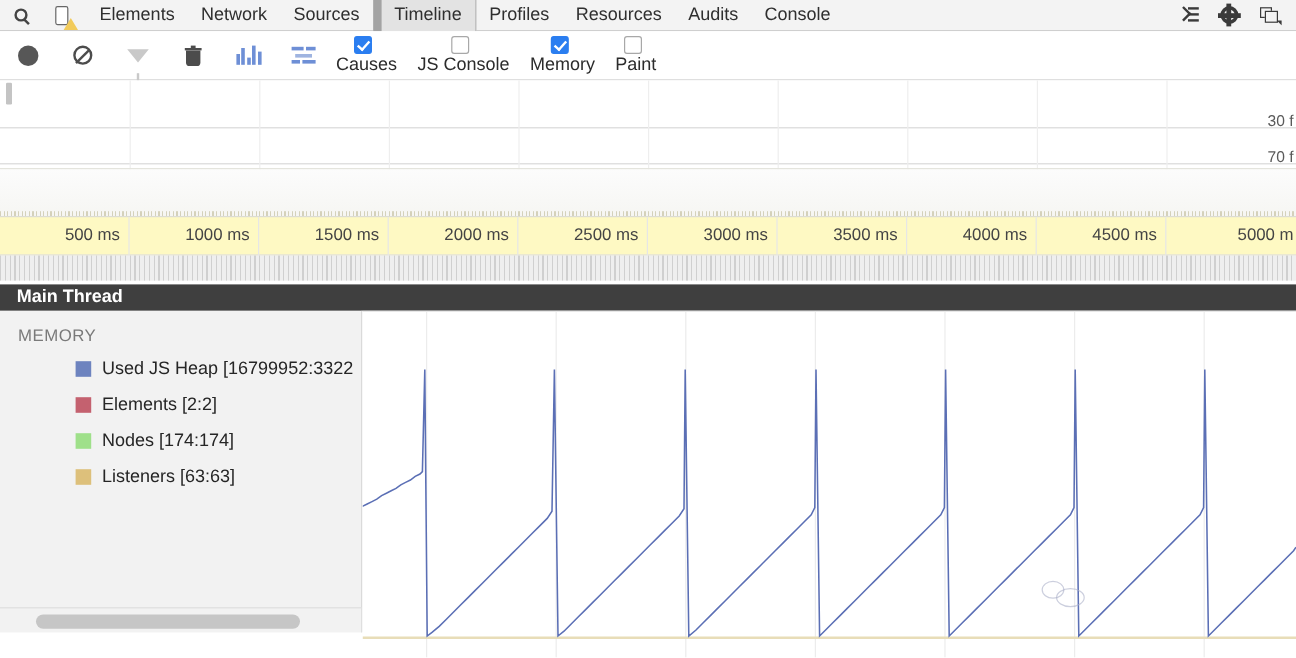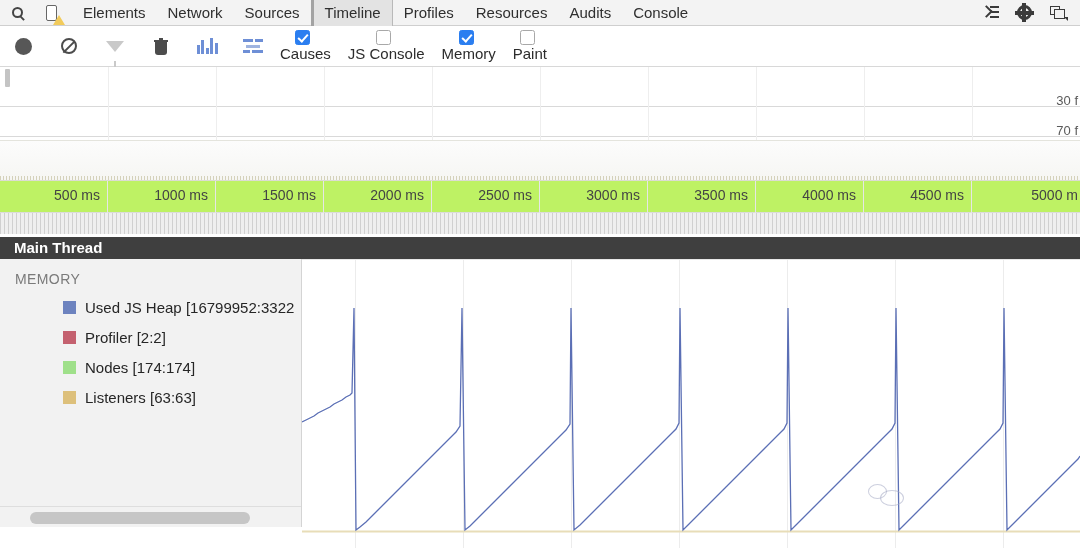--- a/index.html
+++ b/index.html
@@ -42,21 +42,21 @@
     border-left: 6px solid transparent; border-right: 6px solid transparent;
     border-bottom: 10px solid #f2cb5b;
   }
   .tabs { display: flex; align-items: center; height: 40px; margin-left: 4px; }
   .tab {
     font-size: 15px; color: #2f2f2f; padding: 0 11px;
     height: 26px; line-height: 26px; white-space: nowrap;
   }
   .tab.active {
     background: #e3e3e3;
-    border-left: 3px solid #a3a3a3; border-right: 1px solid #b9b9b9;
+    border-left: 7px solid #a3a3a3; border-right: 1px solid #b9b9b9;
   }
   .tb-right { margin-left: auto; display: flex; align-items: center; padding-right: 5px; }
   .ricon { width: 34px; height: 26px; display:flex; align-items:center; justify-content:center; }
   .menu-glyph { position: relative; width: 17px; height: 13px; }
   .menu-glyph span {
     position: absolute; right: 0; height: 2px; background: #3a3a3a;
   }
   .menu-glyph span:nth-child(1) { top: 0;   width: 9px; }
   .menu-glyph span:nth-child(2) { top: 5px; width: 9px; }
   .menu-glyph span:nth-child(3) { top: 10px; width: 9px; }
@@ -182,21 +182,21 @@
       #c9c5a8 0px, #c9c5a8 1px, transparent 1px, transparent 3px);
     opacity: .75;
   }
   .ov-vgrid {
     position: absolute; top: 0; width: 1px; height: 113px; background: #eeeeee;
   }
 
   
   .ruler {
     position: absolute; left: 0; top: 180px; width: 1080px; height: 33px;
-    background: #bef264; border-top: 1px solid #dcdcd4;
+    background: #fef9c3; border-top: 1px solid #dcdcd4;
     border-bottom: 1px solid #dcdcdc;
   }
   .ruler-tick {
     position: absolute; top: 0; height: 33px;
     border-right: 1px solid #e6e6e6;
   }
   .ruler-tick span {
     position: absolute; right: 7px; top: 6px;
     font-size: 14px; color: #444; white-space: nowrap;
   }
@@ -428,21 +428,21 @@
 
   <div class="legend">
     <div class="legend-title">MEMORY</div>
 
     <div class="legend-row" style="top:40px">
       <div class="legend-swatch" style="background:#6d83bf"></div>
       <div class="legend-text">Used JS Heap [16799952:3322</div>
     </div>
     <div class="legend-row" style="top:70px">
       <div class="legend-swatch" style="background:#c4616f"></div>
-      <div class="legend-text">Profiler [2:2]</div>
+      <div class="legend-text">Elements [2:2]</div>
     </div>
     <div class="legend-row" style="top:100px">
       <div class="legend-swatch" style="background:#9fe08a"></div>
       <div class="legend-text">Nodes [174:174]</div>
     </div>
     <div class="legend-row" style="top:130px">
       <div class="legend-swatch" style="background:#ddc07b"></div>
       <div class="legend-text">Listeners [63:63]</div>
     </div>
 

